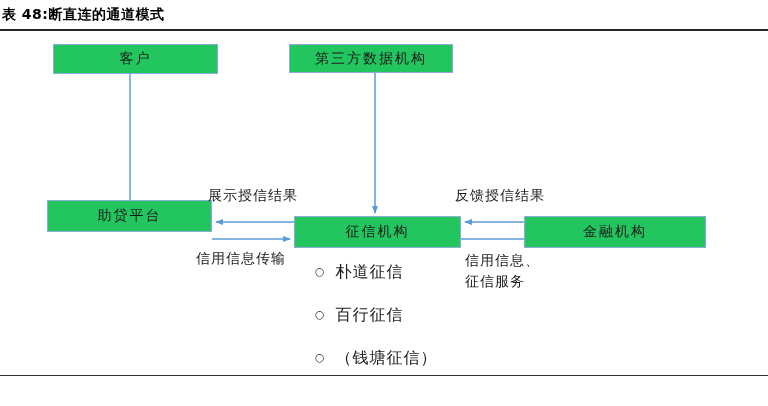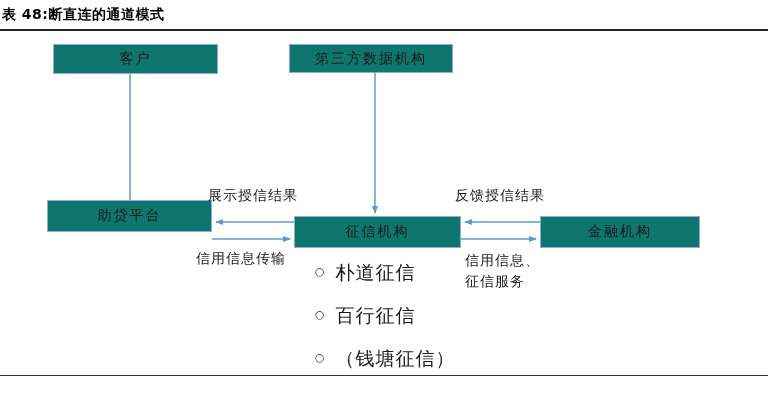--- a/index.html
+++ b/index.html
@@ -9,43 +9,43 @@
     overflow:hidden; color:#1a1a1a;
   }
   .title {
     position:absolute; left:2px; top:6px; font-size:14px; font-weight:bold;
     color:#000; letter-spacing:0.5px;
   }
   .title-rule {
     position:absolute; left:0; top:29px; width:768px; height:2px; background:#262626;
   }
   .node {
-    position:absolute; background:#0f766e; border:1px solid #8faadc;
+    position:absolute; background:#22c55e; border:1px solid #8faadc;
     display:flex; align-items:center; justify-content:center;
     font-size:14px; color:#1a1a1a; letter-spacing:2px;
   }
   .node-customer   { left:53px;  top:44px;  width:165px; height:30px; }
   .node-thirdparty { left:289px; top:44px;  width:164px; height:29px; }
   .node-platform   { left:47px;  top:200px; width:165px; height:32px; }
   .node-bureau     { left:294px; top:216px; width:167px; height:32px;font-family:Liberation Mono, monospace; }
-  .node-financial  { left:540px; top:216px; width:160px; height:32px; }
+  .node-financial  { left:524px; top:216px; width:182px; height:32px; }
   svg.arrows { position:absolute; left:0; top:0; width:768px; height:406px; pointer-events:none; }
   .edge-label { position:absolute; font-size:14px; color:#1a1a1a; letter-spacing:1px; white-space:nowrap; }
   .lbl-apply {
     left:92px; top:83px; width:18px; white-space:normal;
     word-break:break-all; line-height:24px; text-align:center; letter-spacing:0;
   }
   .lbl-show     { left:208px; top:187px; }
   .lbl-transfer { left:196px; top:250px; }
   .lbl-feedback { left:455px; top:187px; }
   .lbl-creditsvc{ left:465px; top:250px; line-height:21px; white-space:normal; }
   .bullets { position:absolute; left:315px; top:263px; }
   .bullet-row { display:flex; align-items:center; height:18px; margin-bottom:25px; }
   .bullet-glyph { font-size:11px; color:#1a1a1a; margin-right:11px; line-height:18px; }
-  .bullet-text  { font-size:19px; color:#1a1a1a; letter-spacing:1px; line-height:18px; }
+  .bullet-text  { font-size:16px; color:#1a1a1a; letter-spacing:1px; line-height:18px; }
   .footer-rule { position:absolute; left:0; top:375px; width:768px; height:1px; background:#333; }
   .footer-text {
     position:absolute; left:0; top:381px; font-size:9.5px; color:#1a1a1a; letter-spacing:0.5px;
   }
 </style>
 </head>
 <body>
 
 <div id="stage">
 

